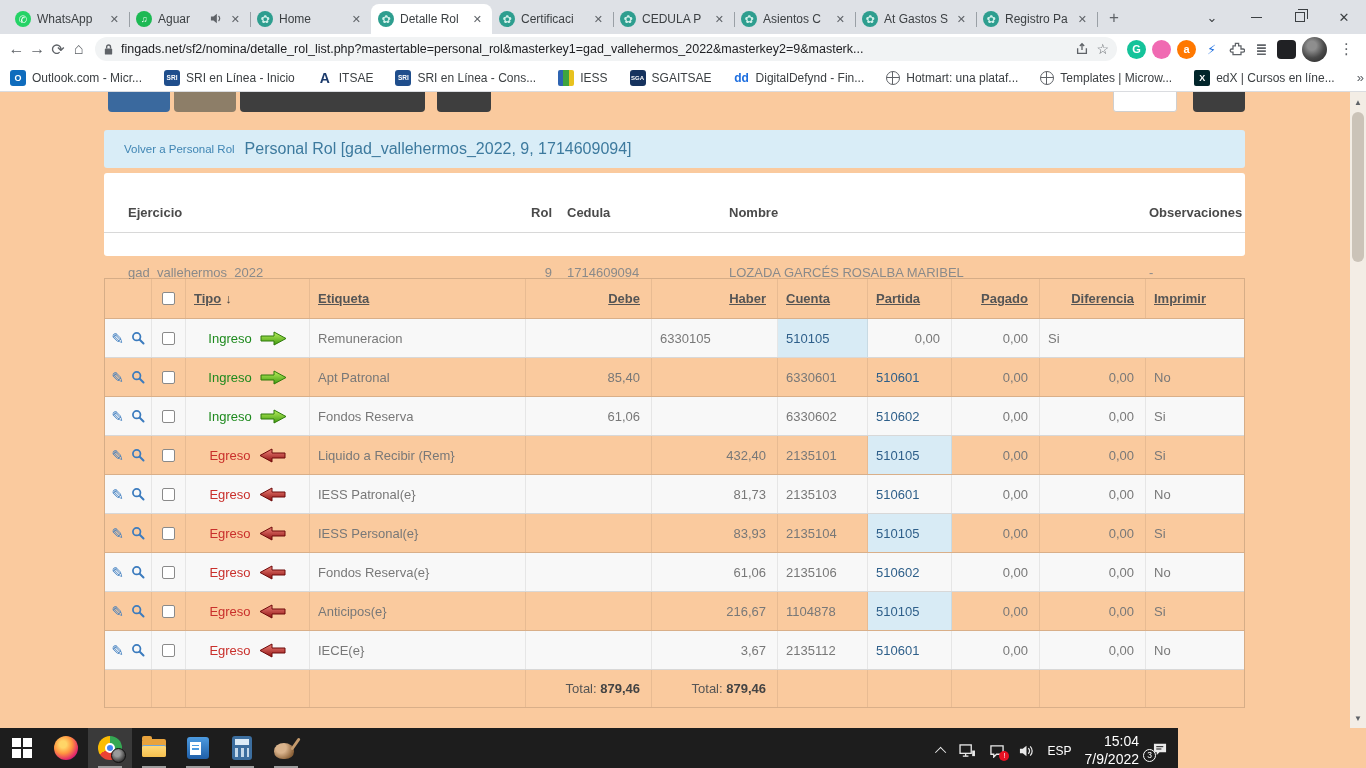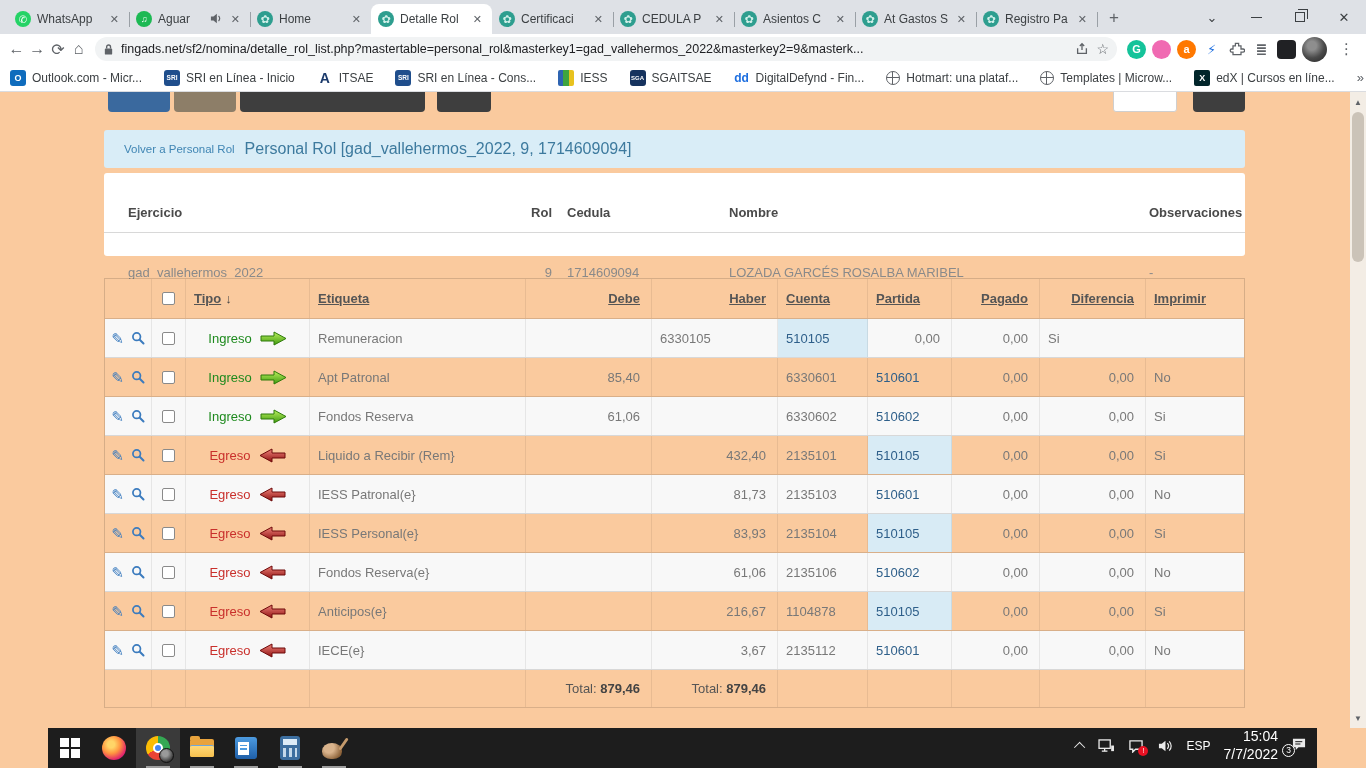--- a/index.html
+++ b/index.html
@@ -133,22 +133,22 @@
 
   
   .pg-scroll { position:absolute; right:0; top:0; width:16px; height:636px; background:#F3EDE5; }
   .pg-arrow { position:absolute; left:0; width:16px; height:16px; display:flex; align-items:center;
     justify-content:center; color:#5F6368; font-size:8px; cursor:pointer; }
   .pg-arrow.up { top:2px; } .pg-arrow.down { bottom:2px; }
   .pg-thumb { position:absolute; left:2px; top:20px; width:12px; height:150px; background:#CBC3B8;
     border-radius:6px; cursor:pointer; }
 
   
-  .taskbar { position:absolute; left:0; top:728px; width:1269px; height:40px; background:#1D1D1D;
-    display:flex; align-items:flex-start;margin-left:48px; }
+  .taskbar { position:absolute; left:0; top:728px; width:1178px; height:40px; background:#1D1D1D;
+    display:flex; align-items:flex-end; }
   .tb-btn { width:44px; height:40px; display:flex; align-items:center; justify-content:center;
     position:relative; cursor:pointer; flex:none; }
   .tb-btn.active { background:#3A3A3A; }
   .tb-btn .indicator { position:absolute; bottom:0; left:10px; right:10px; height:2.5px; background:#9E9E9E; }
   .win-logo { display:grid; grid-template-columns:9px 9px; grid-template-rows:9px 9px; gap:1.5px; }
   .win-logo span { background:#FFFFFF; }
   .ic-firefox { width:24px; height:24px; border-radius:50%;
     background:radial-gradient(circle at 38% 35%, #FFD567 0 16%, #FF9640 42%, #E3256B 72%, #45278D 100%); }
   .ic-chrome { width:24px; height:24px; border-radius:50%; position:relative;
     background:conic-gradient(from 120deg, #EA4335 0 33.3%, #FBBC05 0 66.6%, #34A853 0 100%); }
@@ -790,21 +790,21 @@
       </span>
       <span class="tray-ic">
         <svg width="16" height="14" viewBox="0 0 17 15">
             <path d="M2 5h3l4-3v11L5 10H2z" fill="#EAEAEA"></path>
             <path d="M11 4.5a4.5 4.5 0 0 1 0 6M13 2.5a7 7 0 0 1 0 10" fill="none" stroke="#EAEAEA" stroke-width="1.3"></path>
           </svg>
       </span>
       <span class="lang">ESP</span>
       <span class="clock">
         <div>15:04</div>
-        <div>7/7/2022</div>
+        <div>7/9/2022</div>
       </span>
       <span class="notif">
         <svg width="16" height="14" viewBox="0 0 17 15">
             <path d="M2 2h13v9H8l-3 3v-3H2z" fill="#EAEAEA"></path>
             <line x1="4.5" y1="5" x2="12" y2="5" stroke="#1D1D1D" stroke-width="1.1"></line>
             <line x1="4.5" y1="7.5" x2="10" y2="7.5" stroke="#1D1D1D" stroke-width="1.1"></line>
           </svg>
         <span class="notif-count">3</span>
       </span>
     </div>

